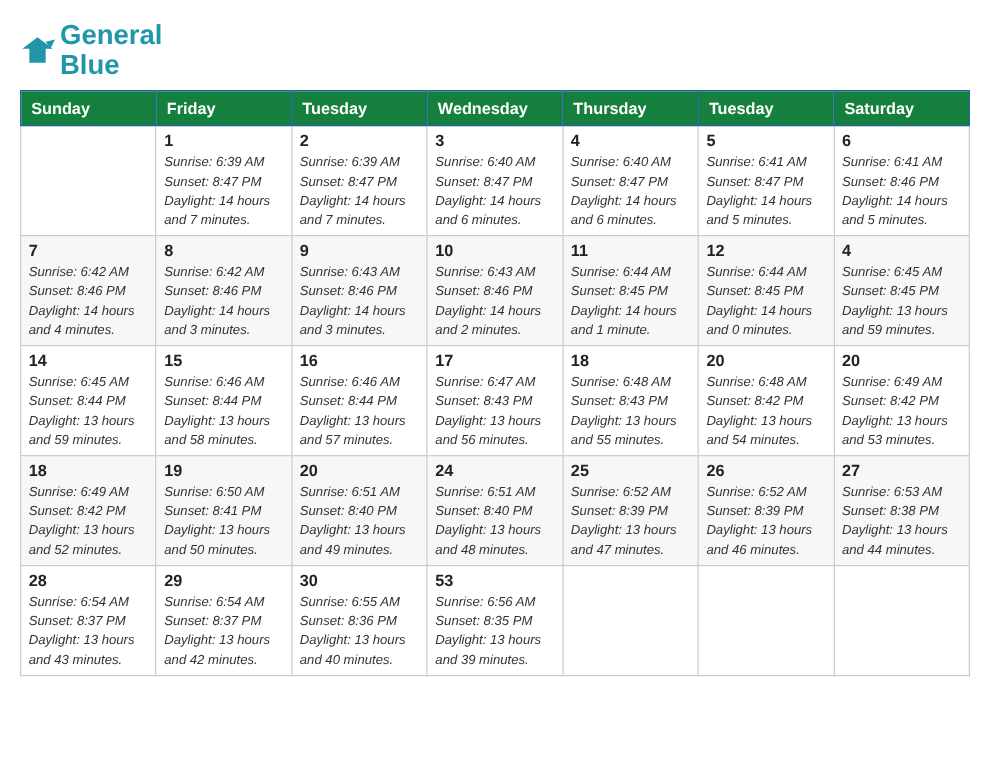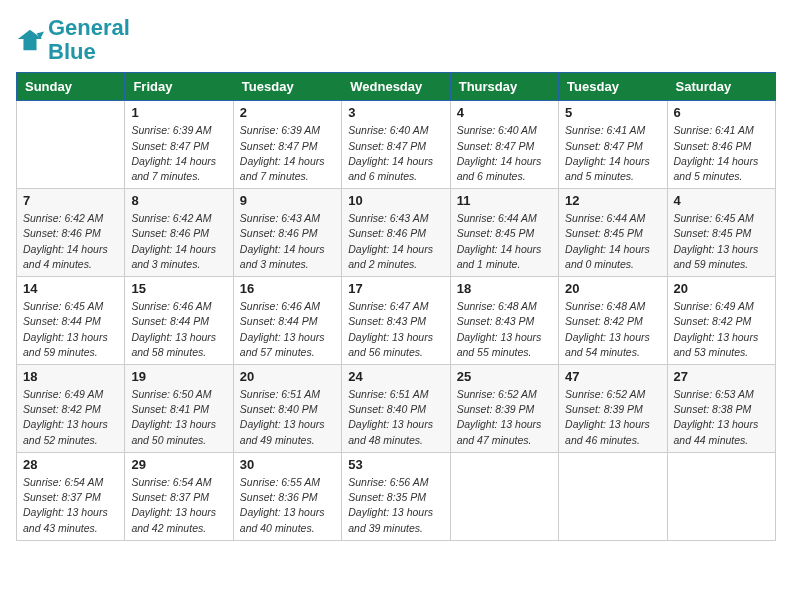--- a/index.html
+++ b/index.html
@@ -225,21 +225,21 @@
         </td>
         <td>
           <span class="day-num">24</span>
           <div class="day-info">Sunrise: 6:51 AM<br>Sunset: 8:40 PM<br>Daylight: 13 hours<br>and 48 minutes.</div>
         </td>
         <td>
           <span class="day-num">25</span>
           <div class="day-info">Sunrise: 6:52 AM<br>Sunset: 8:39 PM<br>Daylight: 13 hours<br>and 47 minutes.</div>
         </td>
         <td>
-          <span class="day-num">47</span>
+          <span class="day-num">26</span>
           <div class="day-info">Sunrise: 6:52 AM<br>Sunset: 8:39 PM<br>Daylight: 13 hours<br>and 46 minutes.</div>
         </td>
         <td>
           <span class="day-num">27</span>
           <div class="day-info">Sunrise: 6:53 AM<br>Sunset: 8:38 PM<br>Daylight: 13 hours<br>and 44 minutes.</div>
         </td>
       </tr>
       <tr>
         <td>
           <span class="day-num">28</span>

